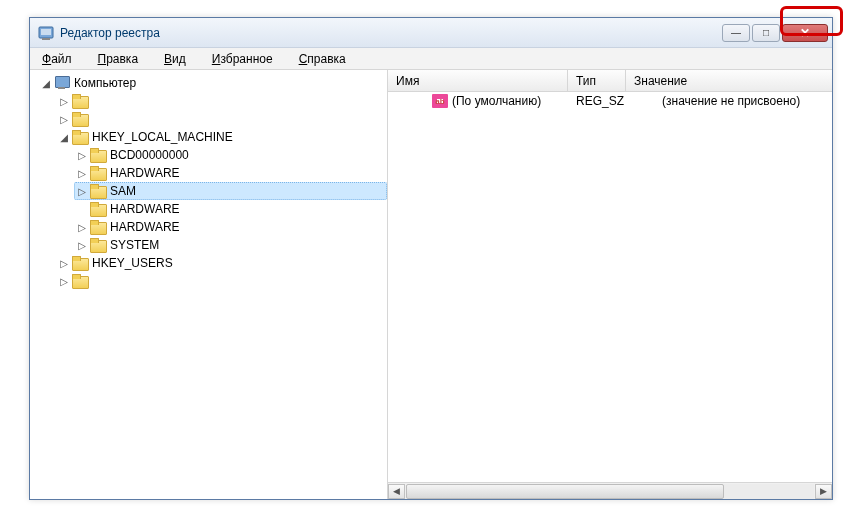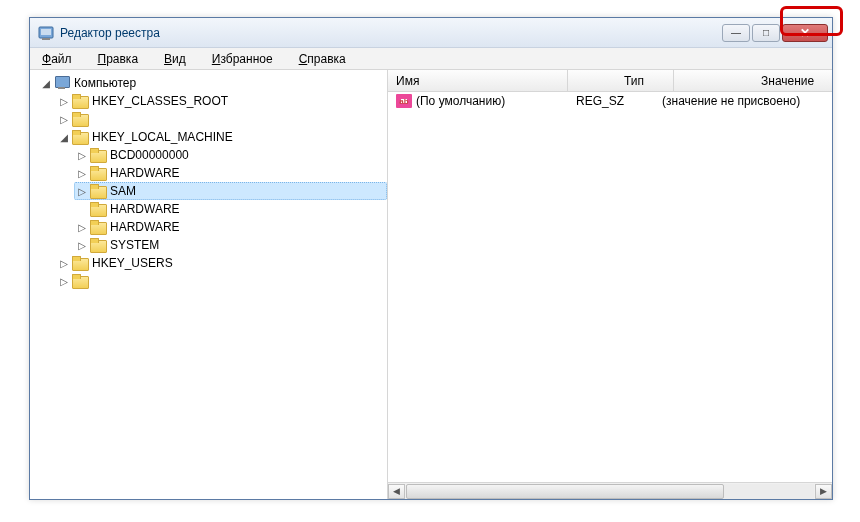--- a/index.html
+++ b/index.html
@@ -174,31 +174,30 @@
     left:4px; top:11px;
     width:7px; height:2px;
     background:#888;
   }
   
   .columns {
     height: 22px;
     display:flex;
     background: linear-gradient(#fdfdfd,#ececec);
     border-bottom:1px solid #d6d6d6;
-    gap:48px;
   }
   .col {
     border-right:1px solid #d6d6d6;
     padding: 3px 8px;
     display:flex;
     align-items:center;
   }
   .col.name { width: 180px; }
   .col.type { width: 58px; }
-  .col.val  { flex:1; border-right:none;margin-left:31px; }
+  .col.val  { flex:1; border-right:none; }
   .rows { flex:1; overflow:auto; }
   .row {
     display:flex;
     height:18px;
     align-items:center;
   }
   .cell { padding: 0 8px; display:flex; align-items:center; }
   .cell.name { width: 180px; }
   .cell.type { width: 58px; }
   .cell.val  { flex:1;margin-left:28px; }
@@ -207,20 +206,21 @@
     margin-right:4px;
     display:inline-flex;
     align-items:center;
     justify-content:center;
     border:5px solid #ec4899;
     background:#fff;
     font-size:8px;
     color:#c44;
     font-weight:bold;
     border-radius:1px;
+    margin-left:36px;
   }
   
   .hscroll {
     height: 17px;
     border-top:1px solid #d6d6d6;
     background:#f0f0f0;
     display:flex;
     align-items:center;
   }
   .hscroll .arrow {
@@ -285,21 +285,20 @@
           <div class="node">
             <span class="expander">◢</span>
             <span class="icon-computer"></span>
             <span>Компьютер</span>
           </div>
           <ul>
             <li>
                 <div class="node">
               <span class="expander">▷</span>
               <span class="icon-folder"></span>
-              <span>HKEY_CLASSES_ROOT</span>
             </div>
               </li>
             <li>
                 <div class="node">
               <span class="expander">▷</span>
               <span class="icon-folder"></span>
             </div>
               </li>
             <li>
               <div class="node">

